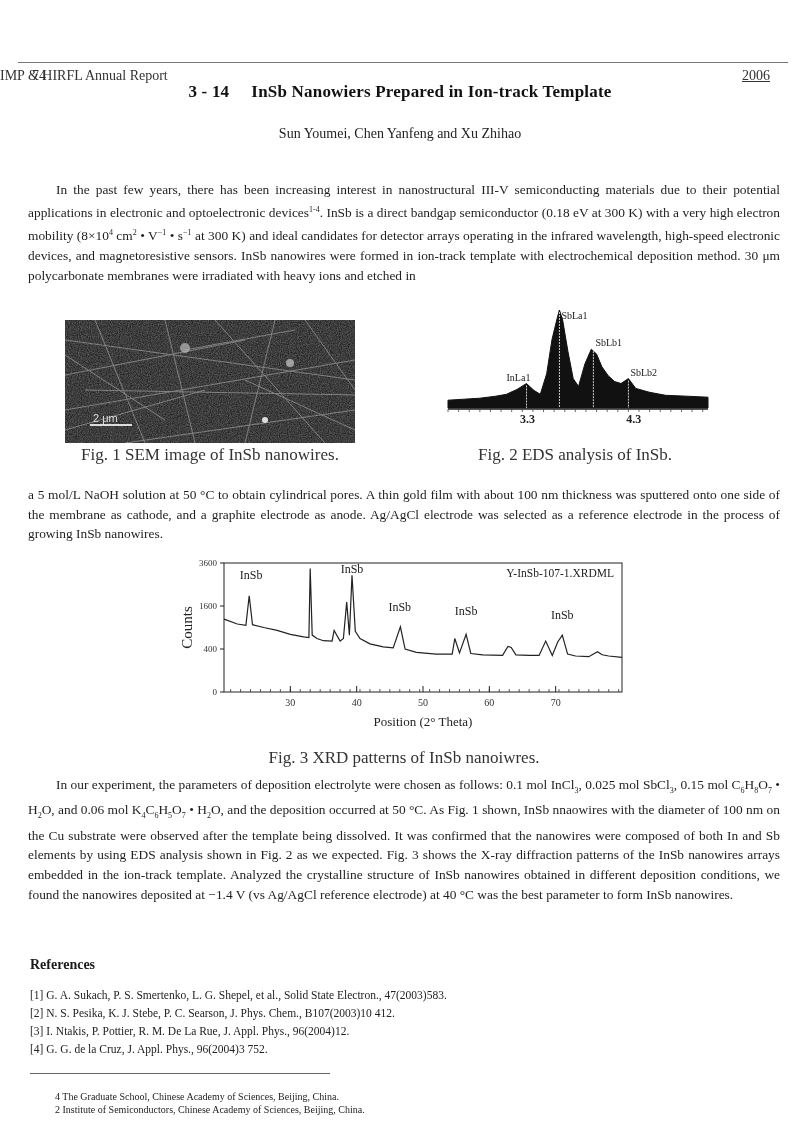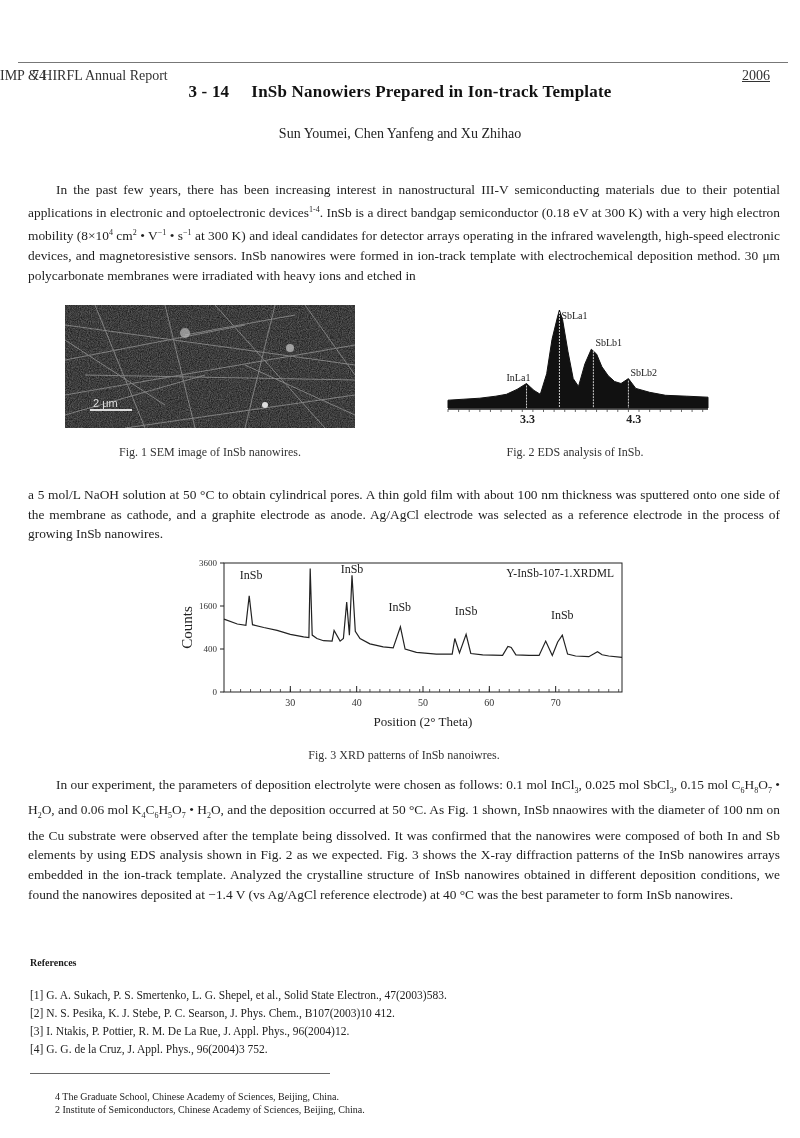--- a/index.html
+++ b/index.html
@@ -9,26 +9,26 @@
   .hdr { top: 36px; font-size: 14px; color: #333; margin-top: 32px; }
   .hdr-rule { left: 18px; top: 62px; width: 770px; height: 0; border-top: 1.5px solid #777; }
   .title { left: 0; width: 800px; top: 82px; text-align: center; font-weight: bold;
            font-size: 17px; color: #111; letter-spacing: 0.2px; }
   .title .num { margin-right: 22px; }
   .authors { left: 0; width: 800px; top: 124px; text-align: center; font-size: 14px; line-height: 19px; color: #222; }
   .para { left: 28px; width: 752px; font-size: 13.4px; line-height: 19.7px; text-align: justify; color: #1e1e1e; }
   .para p { margin: 0; text-indent: 28px; }
   .para p.noindent { text-indent: 0; }
   sup, sub { font-size: 8px; }
-  .cap { font-size: 12px; color: #333; text-align: center; }
-  .sem { left: 65px; top: 305px; width: 290px; height: 123px; background: #404040; overflow: hidden; }
+  .cap { font-size: 17px; color: #333; text-align: center; }
+  .sem { left: 65px; top: 320px; width: 290px; height: 123px; background: #404040; overflow: hidden; }
   .scalebar-line { position: absolute; left: 25px; bottom: 17px; width: 42px; height: 2px; background: #ddd; }
   .scalebar-text { position: absolute; left: 28px; bottom: 19px; color: #ddd; font-size: 11px;
                    font-family: "Liberation Sans", sans-serif; }
-  .refs-title { left: 30px; top: 957px; font-weight: bold; font-size: 10px; }
+  .refs-title { left: 30px; top: 957px; font-weight: bold; font-size: 14px; }
   .refs { left: 30px; top: 986px; font-size: 11.5px; line-height: 18px; color: #222; }
   .refs div { white-space: nowrap; }
   .fn-rule { left: 30px; top: 1073px; width: 300px; border-top: 1px solid #666; }
   .fn { left: 55px; top: 1090px; font-size: 10px; line-height: 13px; color: #222; }
   svg text { font-family: "Liberation Serif", serif; }
 </style>
 </head>
 <body>
 
 <div class="abs hdr" style="left:32px;">74</div>

